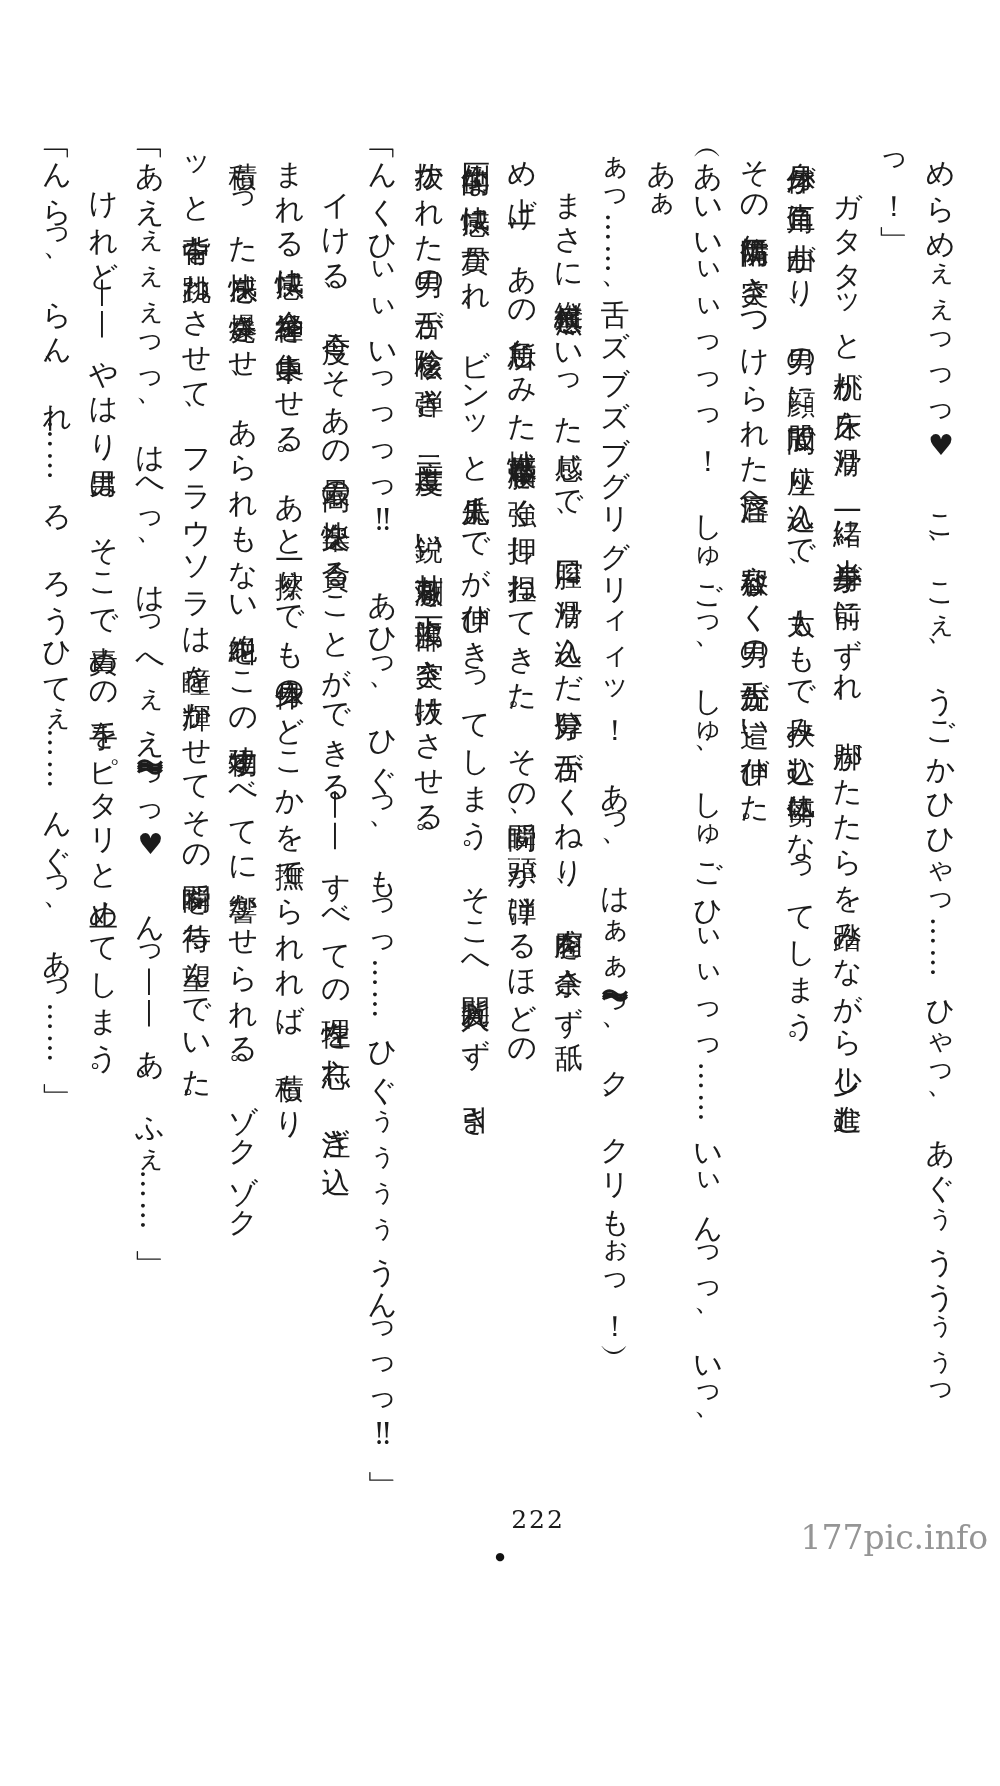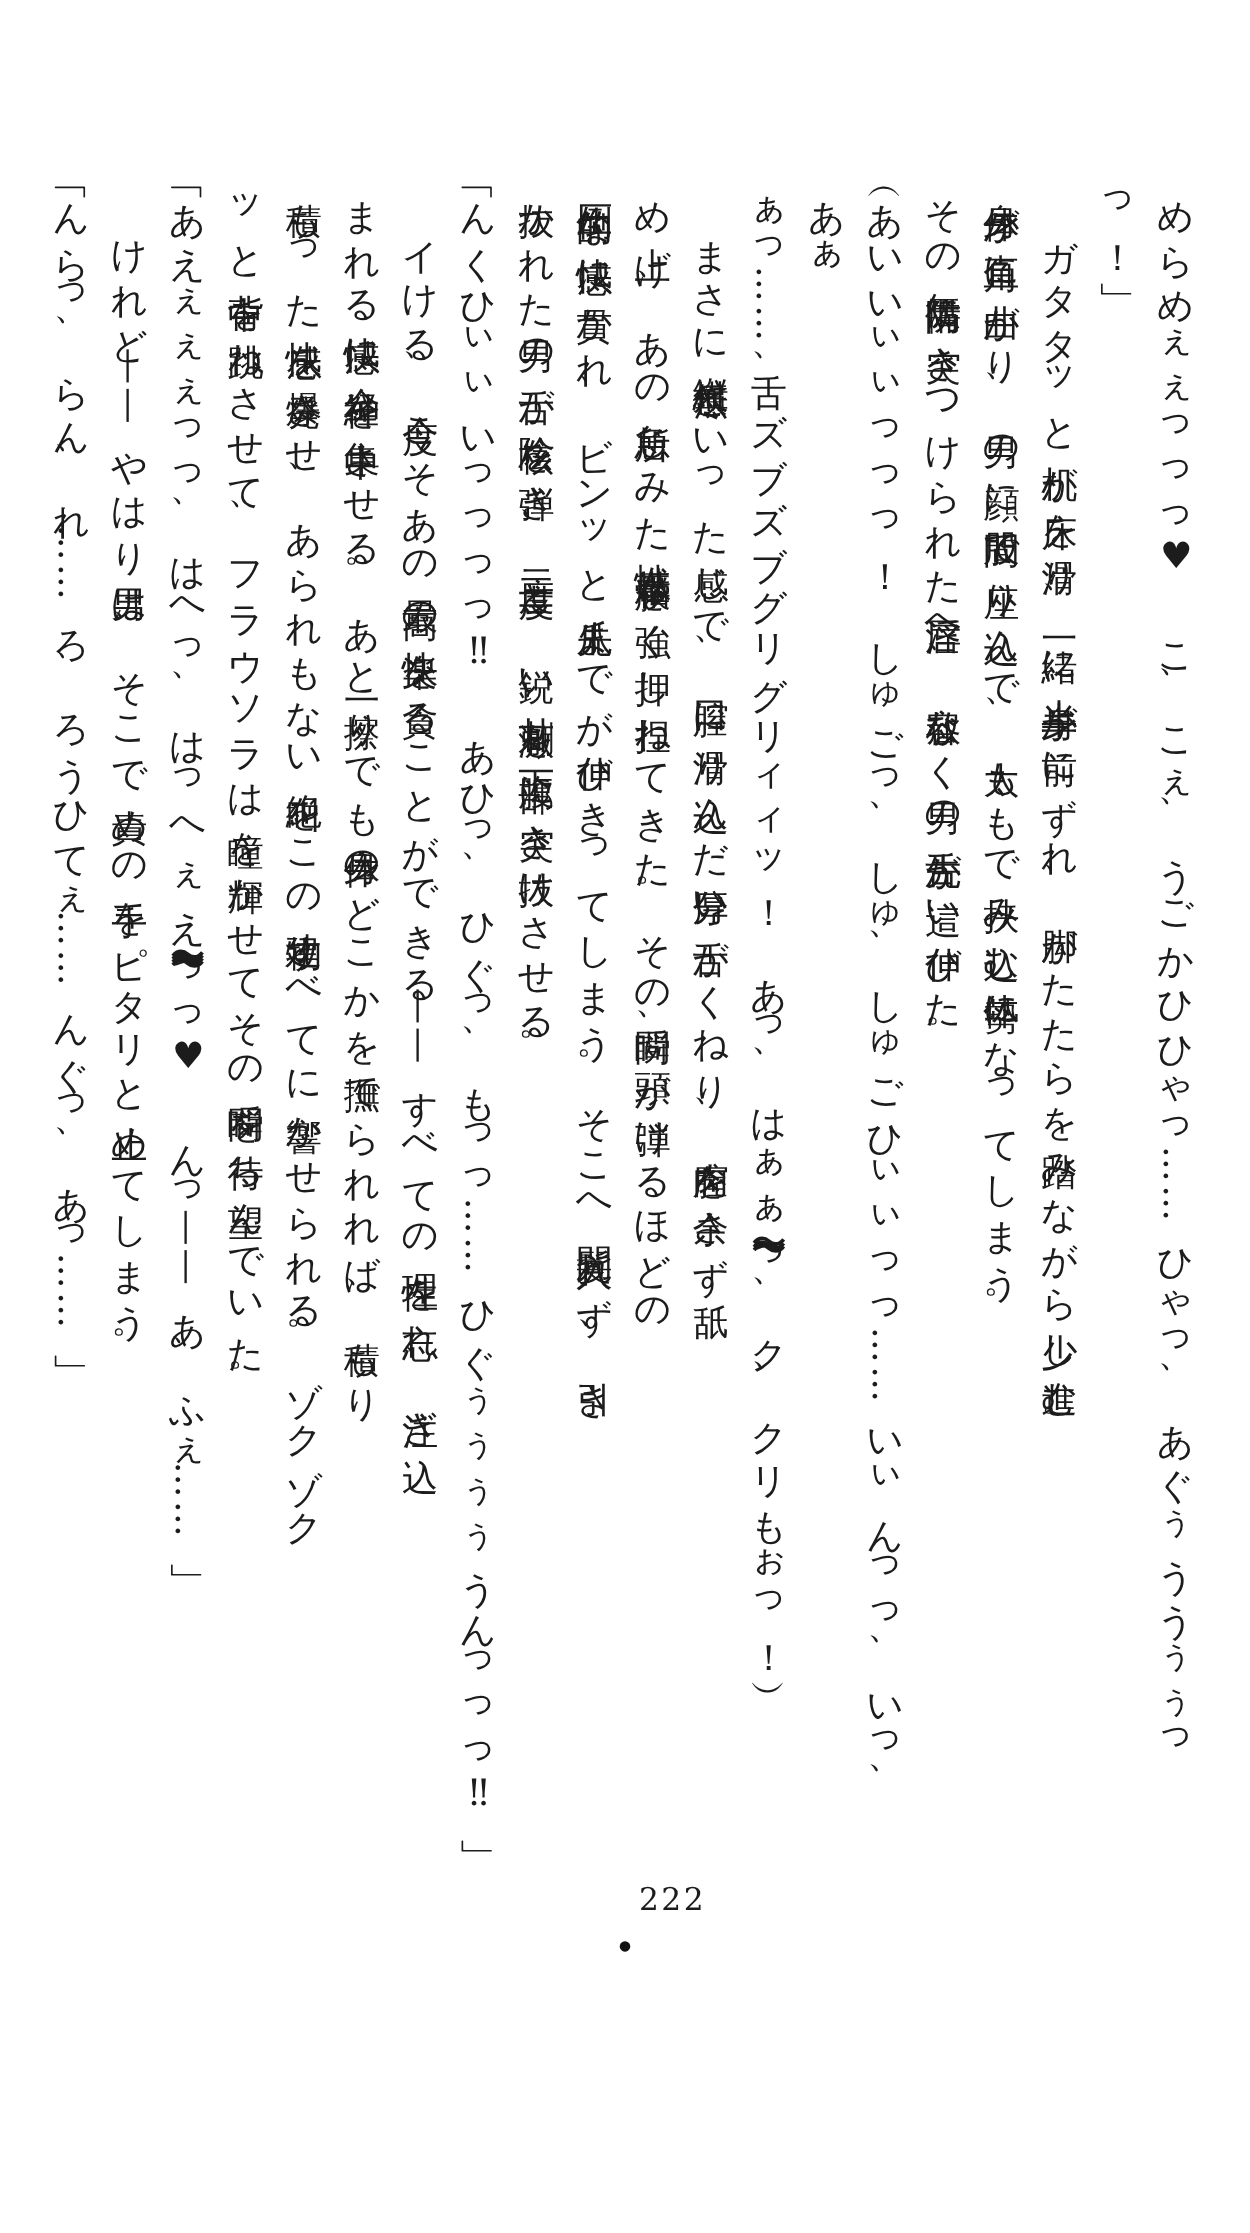--- a/index.html
+++ b/index.html
@@ -77,14 +77,15 @@
     <p>まれる快感に全神経を集中させる。あと一擦りでも身体のどこかを撫でられれば、積もり</p>
     <p>積もった快感を爆発させ、あられもない絶叫をこの建物すべてに響かせられる。ゾクゾク</p>
     <p>ッと背中を跳ねさせて、フラウソラは瞳を輝かせてその瞬間を待ち望んでいた。</p>
     <p>「あえぇぇぇっっ、はへっ、はっへぇえ〜〜〜〜っっ♥　んっ——あ、ふぇ……」</p>
     <p>　けれど——やはり男は、そこで責めの手をピタリと止めてしまう。</p>
     <p>「んらっ、らん、れ……ろ、ろうひてぇ……んぐっ、あっ……」</p>
   </div>
 
   <div class="footer-pagenum">222</div>
   <div class="footer-ornament">●</div>
+  <div class="watermark">177pic.info</div>
 
 </div>
 
 </body></html>

